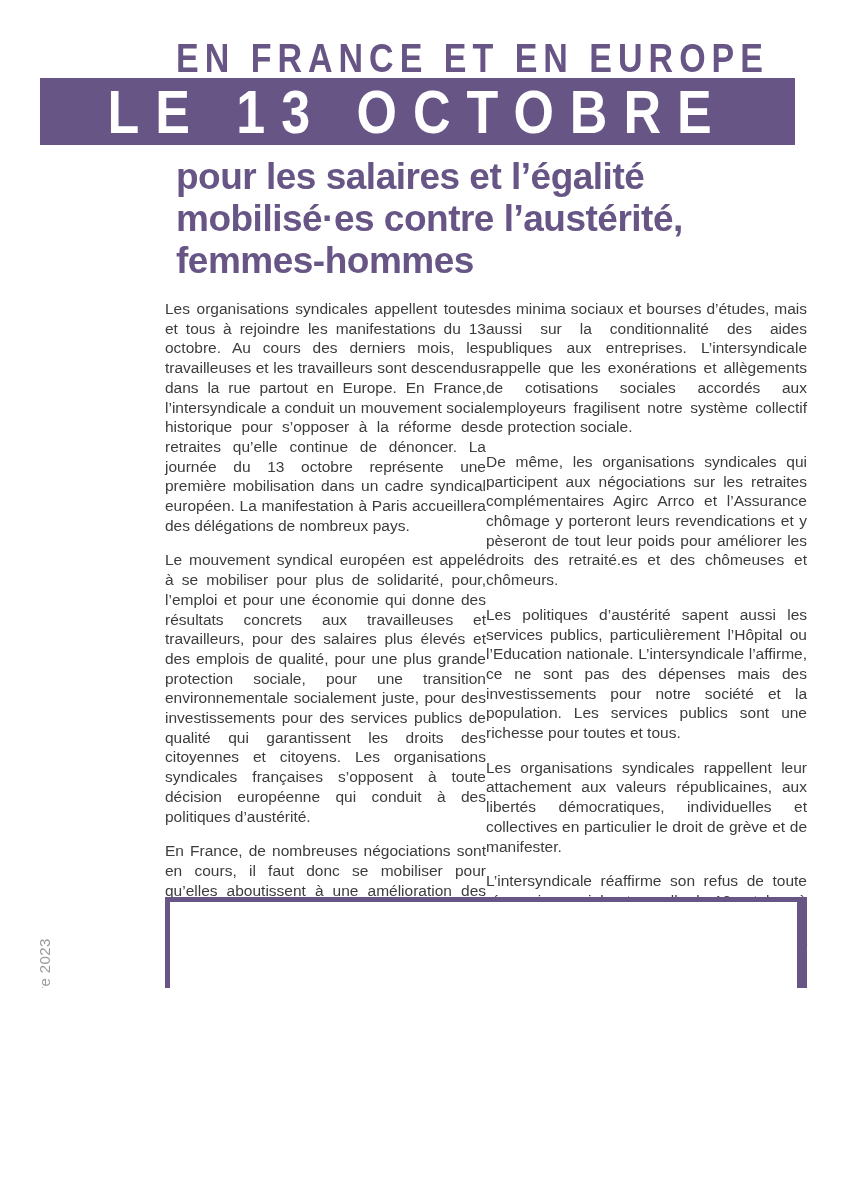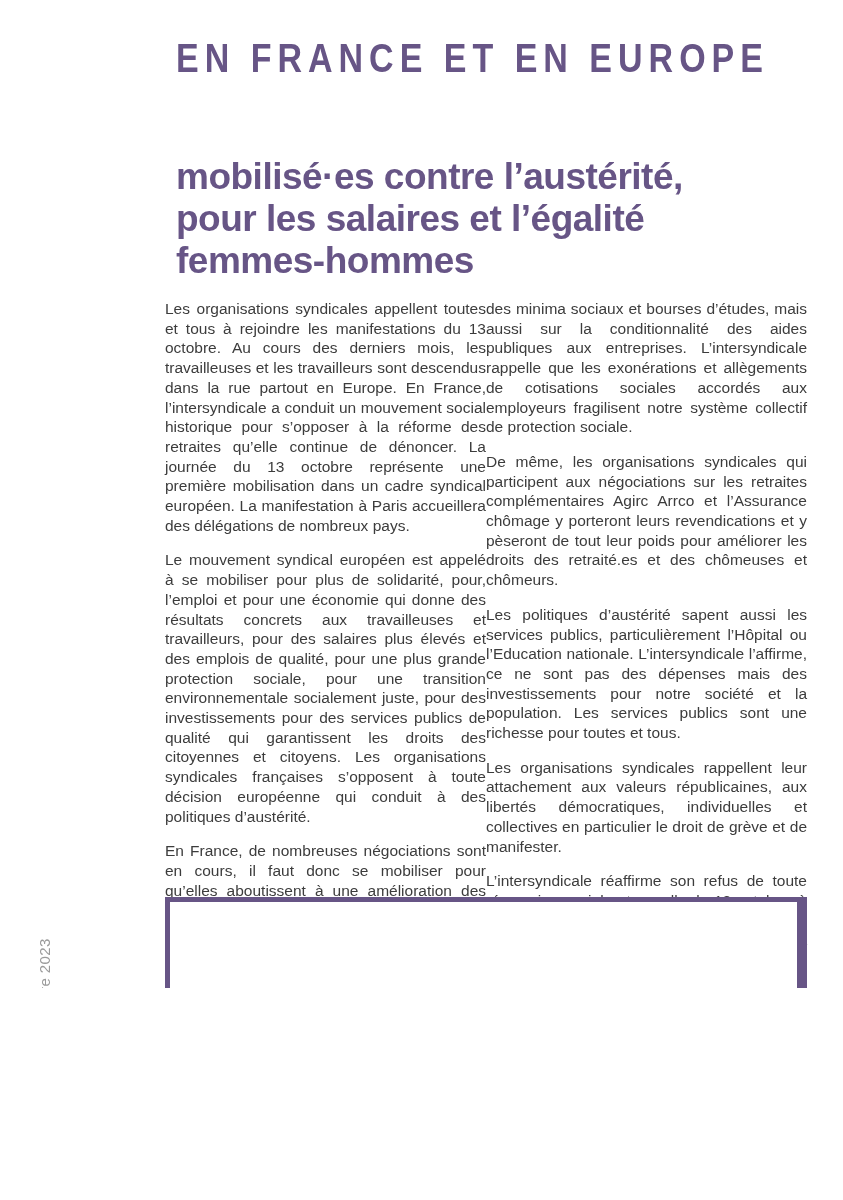--- a/index.html
+++ b/index.html
@@ -137,23 +137,26 @@
   }
   .mnl-icon{width:26px;height:20px;margin-bottom:1px;}
   .mnl-label{font-weight:900;font-size:17px;letter-spacing:1px;border-bottom:2px solid #ec4899;padding-bottom:2px;}
 </style>
 </head>
 <body>
 
 <div class="page">
 
   <div class="kicker">EN FRANCE ET EN EUROPE</div>
+  <div class="banner">
+    <span class="banner-text">LE 13 OCTOBRE</span>
+  </div>
   <div class="subtitle">
+    <div>pour les salaires et l’égalité</div>
     <div>mobilisé·es contre l’austérité,</div>
-    <div>pour les salaires et l’égalité</div>
     <div>femmes-hommes</div>
   </div>
 
   <div class="columns">
     <div class="col">
       <p>Les organisations syndicales appellent toutes et tous à rejoindre les manifestations du 13 octobre. Au cours des derniers mois, les travailleuses et les travailleurs sont descendus dans la rue partout en Europe. En France, l’intersyndicale a conduit un mouvement social historique pour s’opposer à la réforme des retraites qu’elle continue de dénoncer. La journée du 13 octobre représente une première mobilisation dans un cadre syndical européen. La manifestation à Paris accueillera des délégations de nombreux pays.</p>
       <p>Le mouvement syndical européen est appelé à se mobiliser pour plus de solidarité, pour, l’emploi et pour une économie qui donne des résultats concrets aux travailleuses et travailleurs, pour des salaires plus élevés et des emplois de qualité, pour une plus grande protection sociale, pour une transition environnementale socialement juste, pour des investissements pour des services publics de qualité qui garantissent les droits des citoyennes et citoyens. Les organisations syndicales françaises s’opposent à toute décision européenne qui conduit à des politiques d’austérité.</p>
       <p>En France, de nombreuses négociations sont en cours, il faut donc se mobiliser pour qu’elles aboutissent à une amélioration des droits des travailleuses et travailleurs. A quelques jours de la Conférence sociale, les organisations syndicales et de jeunesse sont unanimes sur la nécessaire égalité femmes-hommes, sur l’augmentation des salaires, du SMIC, des pensions,</p>
     </div>
     <div class="col">

